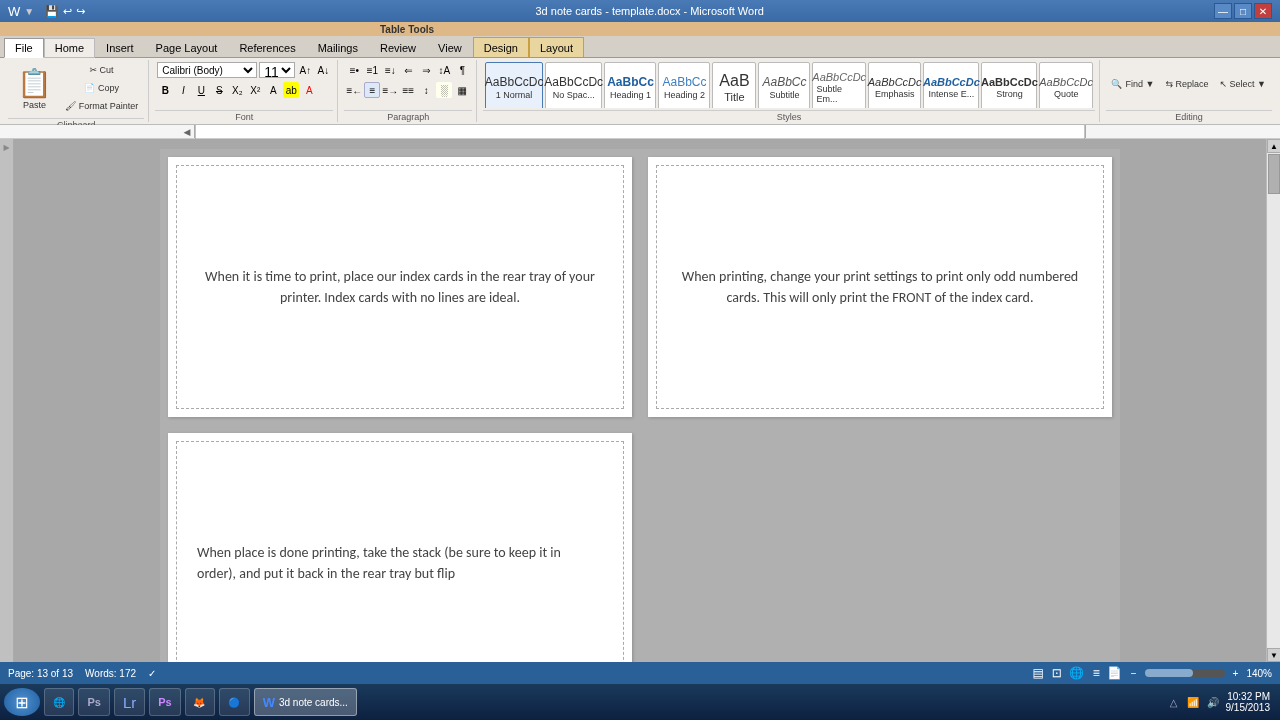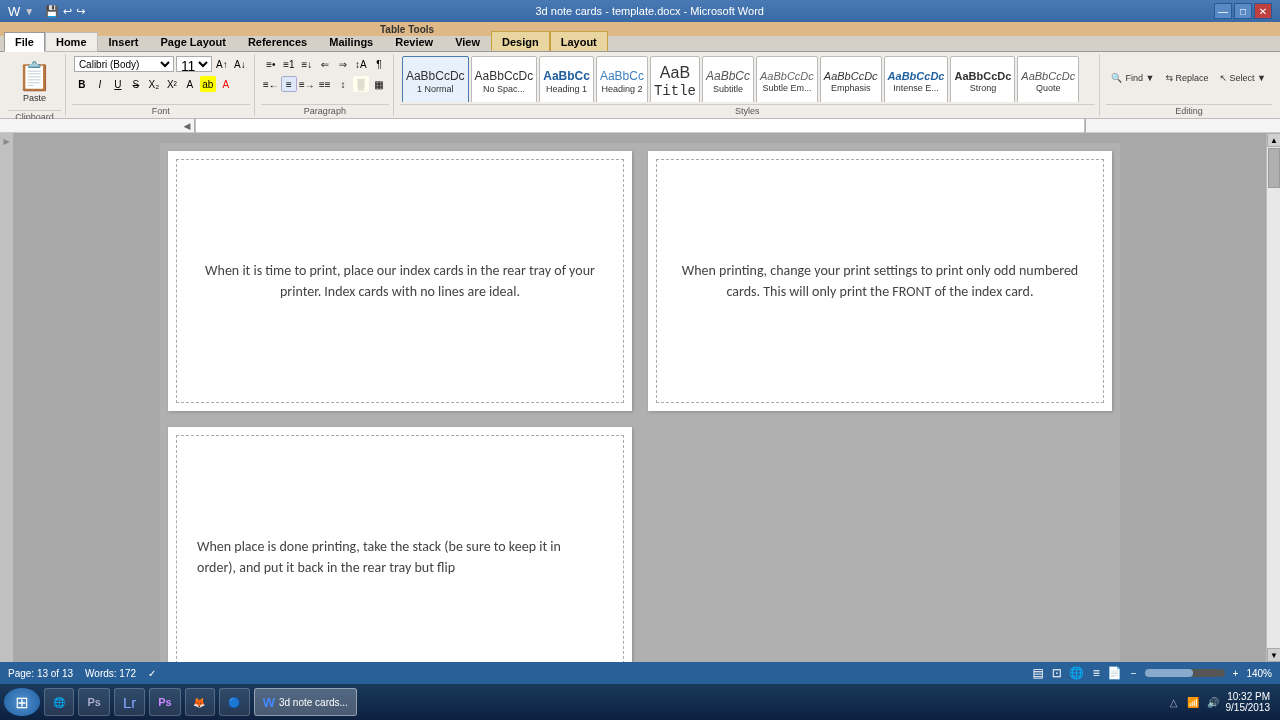--- a/index.html
+++ b/index.html
@@ -17,27 +17,26 @@
       font-size: 11px;
     }
     .title-bar-left { display: flex; align-items: center; gap: 4px; }
     .title-bar-title { flex: 1; text-align: center; color: white; font-size: 11px; }
     .title-bar-controls { display: flex; gap: 2px; }
     .title-btn { width: 18px; height: 16px; background: #5a8ac5; border: 1px solid #2a5a95; color: white; font-size: 10px; display: flex; align-items: center; justify-content: center; cursor: pointer; }
     .title-btn.close { background: #c04040; }
 
     
     .ribbon-tabs {
-      height: 16px;
+      height: 22px;
       background: #d4d0c8;
       display: flex;
       align-items: flex-end;
       padding-left: 4px;
       border-bottom: 1px solid #999;
-      font-weight: bold;
     }
     .ribbon-tab {
       padding: 2px 10px;
       font-size: 11px;
       cursor: pointer;
       border: 1px solid transparent;
       border-bottom: none;
       background: transparent;
       color: #000;
       height: 20px;
@@ -370,20 +369,25 @@
 </div>
 
 <div class="ribbon">
   <div class="ribbon-content">
 
     <div class="ribbon-group">
       <div class="ribbon-group-content">
         <div class="paste-btn">
           <div class="paste-icon">📋</div>
           <div class="paste-label">Paste</div>
+        </div>
+        <div style="display:flex; flex-direction:column; gap:2px;">
+          <div class="tb-btn-small">✂ Cut</div>
+          <div class="tb-btn-small">📄 Copy</div>
+          <div class="tb-btn-small">🖌 Format Painter</div>
         </div>
       </div>
       <div class="ribbon-group-label">Clipboard</div>
     </div>
 
     <div class="ribbon-group" style="min-width:140px;">
       <div class="ribbon-group-content" style="flex-direction:column; align-items:flex-start;">
         <div class="font-row">
           <select class="font-select">
             <option>Calibri (Body)</option>
@@ -449,21 +453,21 @@
         <div class="style-btn" style="min-width:52px;">
           <div class="style-preview" style="font-size:12px; color:#2060a0; font-weight:bold;">AaBbCc</div>
           <div style="font-size:9px;">Heading 1</div>
         </div>
         <div class="style-btn" style="min-width:52px;">
           <div class="style-preview" style="font-size:12px; color:#4080c0;">AaBbCc</div>
           <div style="font-size:9px;">Heading 2</div>
         </div>
         <div class="style-btn" style="min-width:44px;">
           <div class="style-preview" style="font-size:16px;">AaB</div>
-          <div style="font-size:14px;font-family:Liberation Mono, monospace;">Title</div>
+          <div style="font-size:11px;">Title</div>
         </div>
         <div class="style-btn" style="min-width:52px;">
           <div class="style-preview" style="font-size:12px; color:#555; font-style:italic;">AaBbCc</div>
           <div style="font-size:9px;">Subtitle</div>
         </div>
         <div class="style-btn" style="min-width:52px;">
           <div class="style-preview" style="font-size:11px; font-style:italic; color:#666;">AaBbCcDc</div>
           <div style="font-size:9px;">Subtle Em...</div>
         </div>
         <div class="style-btn" style="min-width:52px;">

